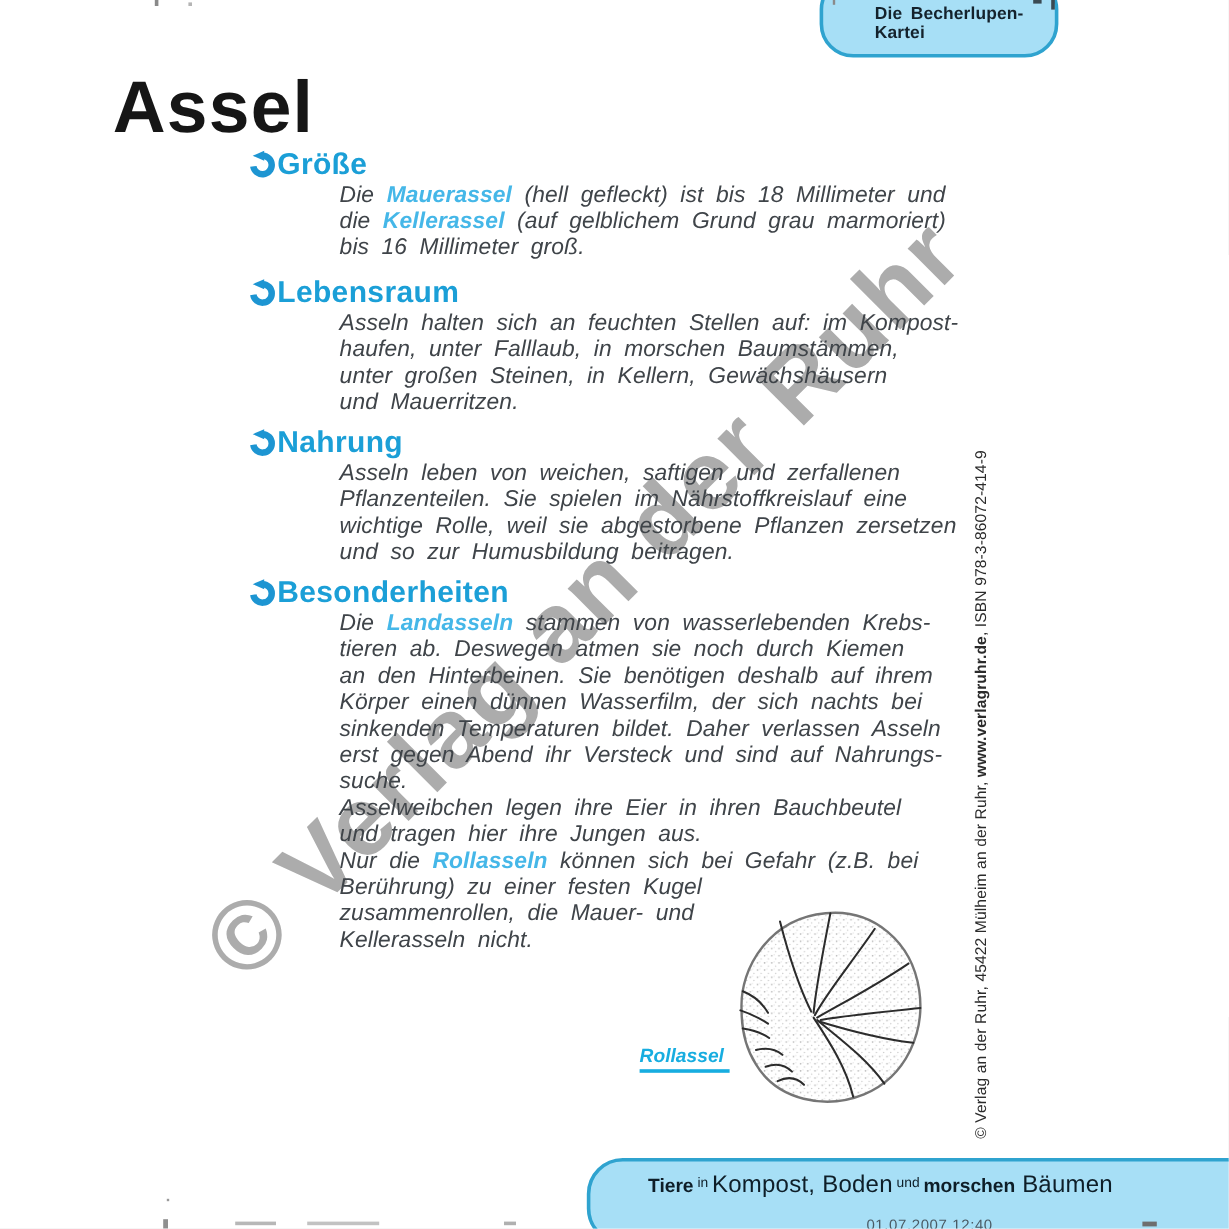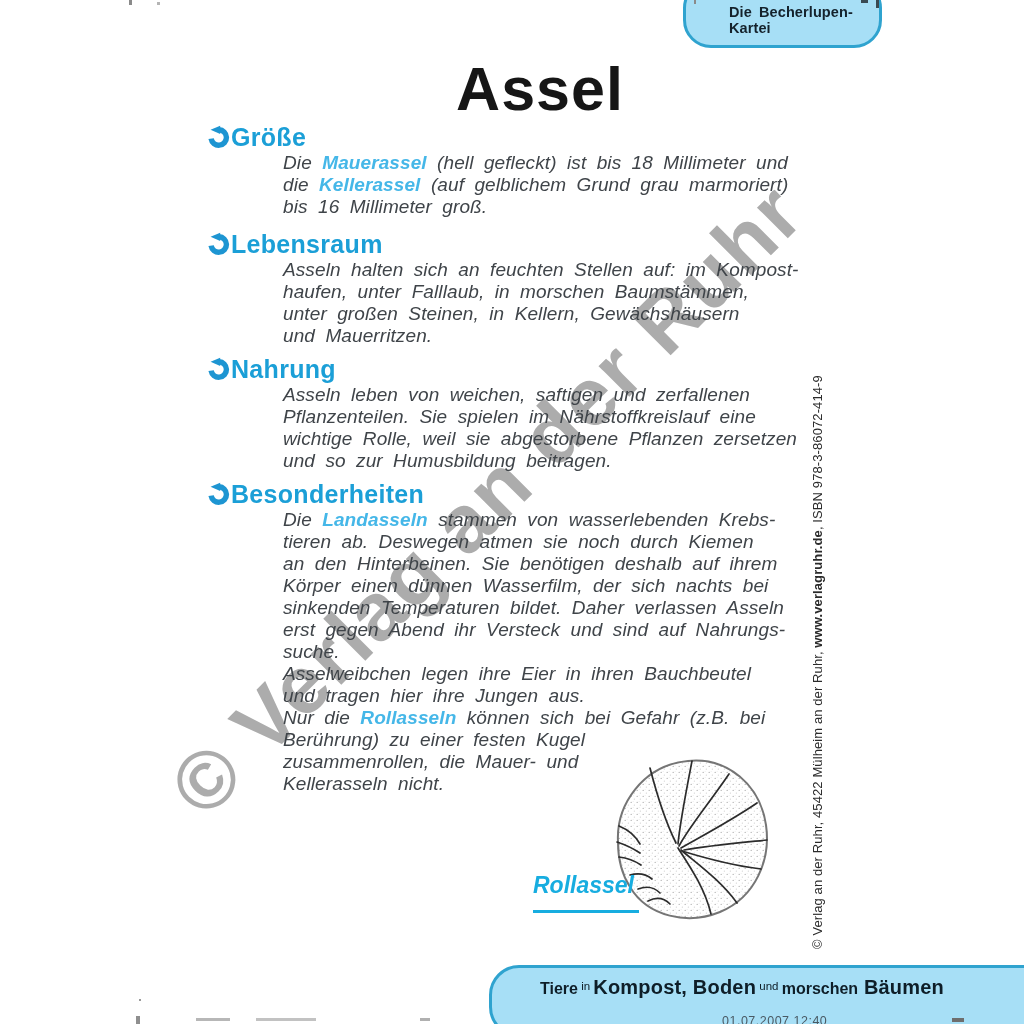--- a/index.html
+++ b/index.html
@@ -5,21 +5,21 @@
   html,body{margin:0;padding:0;background:#e8e8e8;}
   #page{position:relative;width:1024px;height:1024px;background:#ffffff;overflow:hidden;
         font-family:"Liberation Sans",sans-serif;}
 
   
   .watermark{position:absolute;left:152px;top:768px;transform:rotate(-45deg);transform-origin:0 0;
              font-size:82px;font-weight:bold;letter-spacing:2px;color:#9a9a9a;opacity:.82;
              white-space:nowrap;z-index:1;}
 
   
-  .title{position:absolute;top:54px;left:120px;width:840px;text-align:center;
+  .title{position:absolute;top:54px;left:94px;width:840px;text-align:left;
          font-size:61px;font-weight:bold;color:#161616;letter-spacing:1px;z-index:2;}
 
   
   .tab{position:absolute;left:683px;top:-20px;width:199px;height:68px;background:#a7dff6;
        border:3px solid #2fa3cf;border-radius:28px;z-index:3;box-sizing:border-box;}
   .tab-label{position:absolute;left:19px;bottom:9px;font-size:14.5px;font-weight:bold;
              color:#14222c;word-spacing:3px;letter-spacing:.1px;margin-left:24px;}
 
   
   .sec{position:absolute;left:206px;z-index:2;}
@@ -27,35 +27,35 @@
   .sec-head{display:flex;align-items:center;height:30px;}
   .hicon{width:25px;height:25px;flex:0 0 25px;}
   .htext{font-size:25px;font-weight:bold;color:#1b9fd7;letter-spacing:.3px;}
   .para{margin:0 0 0 77px;font-style:italic;}
   .line{font-size:19px;line-height:22px;color:#3f4449;word-spacing:5px;letter-spacing:.1px;
         white-space:nowrap;}
   .hl{color:#45b7e8;font-weight:bold;}
 
   
   .fig{position:absolute;left:588px;top:747px;width:192px;height:186px;z-index:2;}
-  .caption{position:absolute;left:533px;top:872px;font-size:23px;font-weight:bold;font-style:italic;
-           color:#17ade0;border-bottom:3px solid #17ade0;padding:0 5px 11px 0;z-index:2;}
+  .caption{position:absolute;left:533px;top:872px;font-size:16px;font-weight:bold;font-style:italic;
+           color:#17ade0;border-bottom:3px solid #17ade0;padding:0 5px 1px 0;z-index:2;}
 
   
   .vside{position:absolute;left:810px;top:949px;transform:rotate(-90deg);transform-origin:0 0;
          white-space:nowrap;font-size:13px;color:#2b2b2b;z-index:2;letter-spacing:.1px;}
   .vside .vb{font-weight:bold;}
 
   
   .bbar{position:absolute;left:489px;top:965px;width:580px;height:72px;background:#a7dff6;
         border:3px solid #2fa3cf;border-radius:30px;z-index:3;box-sizing:border-box;
         padding:8px 0 0 48px;color:#0e1e28;}
   .bs-md{font-size:16px;font-weight:bold;}
   .bs-sm{font-size:11.5px;font-weight:normal;vertical-align:4px;}
-  .bs-lg{font-size:20px;font-weight:bold;letter-spacing:.2px;}
+  .bs-lg{font-size:20px;font-weight:normal;letter-spacing:.2px;}
   .bs-md2{font-size:16px;font-weight:bold;}
   .bbar-time{position:absolute;left:722px;top:1014px;font-size:12.5px;color:#4a5a64;z-index:4;
              letter-spacing:.5px;}
 
   
   .mark{position:absolute;z-index:4;}
   .m1{left:129px;top:0;width:3px;height:5px;background:#8a8a8a;}
   .m2{left:157px;top:2px;width:3px;height:3px;background:#b5b5b5;}
   .m3{left:694px;top:0;width:2px;height:4px;background:#8a8a8a;}
   .m4{left:861px;top:0;width:7px;height:3px;background:#3a4a52;}

